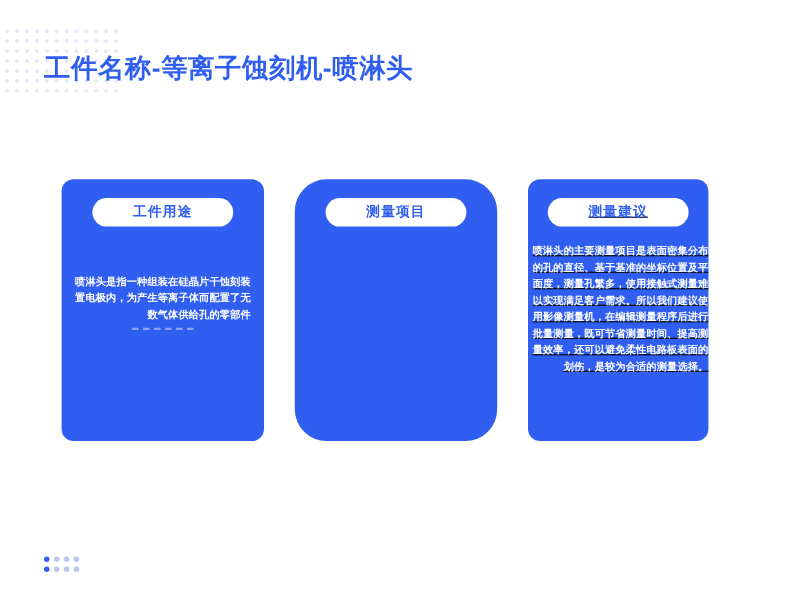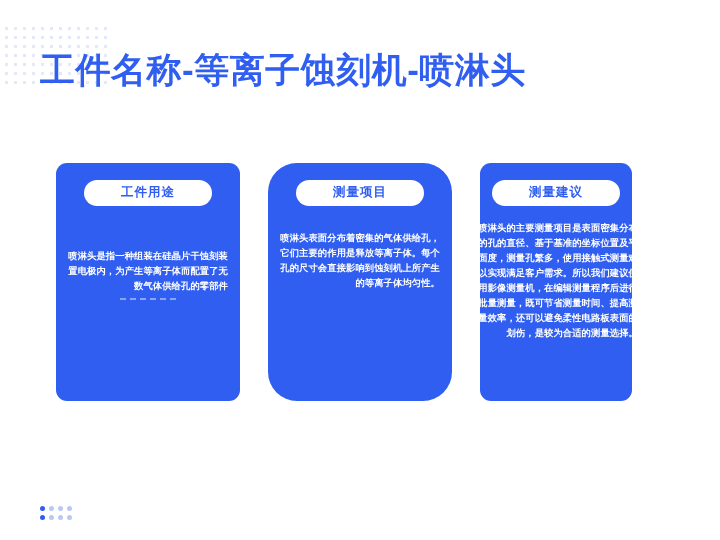--- a/index.html
+++ b/index.html
@@ -46,21 +46,21 @@
   }
   #dots-bottom-left i.strong {
     background: #2f5ef0;
   }
 
   
   #page-title {
     position: absolute;
     left: 40px;
     top: 49px;
-    font-size: 35px;
+    font-size: 24px;
     font-weight: bold;
     letter-spacing: 0.5px;
     color: #2f5ef0;
     white-space: nowrap;
     line-height: 1.2;
   }
 
   
   #cards {
     position: absolute;
@@ -76,21 +76,21 @@
     border-radius: 11px;
     position: relative;
     box-sizing: border-box;
     padding: 17px 12px 12px 12px;
     display: flex;
     flex-direction: column;
     align-items: center;
   }
   .card.c1 { width: 184px; }
   .card.c2 { width: 184px; border-radius: 29px; }
-  .card.c3 { width: 152px; }
+  .card.c3 { width: 164px; text-decoration: underline; }
 
   .card-badge {
     background: #ffffff;
     color: #2f5ef0;
     font-size: 12.5px;
     font-weight: bold;
     letter-spacing: 1px;
     border-radius: 999px;
     padding: 6px 0 7px 0;
     width: 128px;
@@ -128,21 +128,20 @@
 <div id="cards">
 
   <div class="card c1">
     <div class="card-badge">工件用途</div>
     <div class="card-body">喷淋头是指一种组装在硅晶片干蚀刻装置电极内，为产生等离子体而配置了无数气体供给孔的零部件</div>
     <div class="dashed-rule"></div>
   </div>
 
   <div class="card c2">
     <div class="card-badge">测量项目</div>
-    <div class="card-body">喷淋头表面分布着密集的气体供给孔，它们主要的作用是释放等离子体。每个孔的尺寸会直接影响到蚀刻机上所产生的等离子体均匀性。</div>
   </div>
 
   <div class="card c3">
     <div class="card-badge">测量建议</div>
     <div class="card-body">喷淋头的主要测量项目是表面密集分布的孔的直径、基于基准的坐标位置及平面度，测量孔繁多，使用接触式测量难以实现满足客户需求。所以我们建议使用影像测量机，在编辑测量程序后进行批量测量，既可节省测量时间、提高测量效率，还可以避免柔性电路板表面的划伤，是较为合适的测量选择。</div>
   </div>
 
 </div>
 
 <div id="dots-bottom-left">

